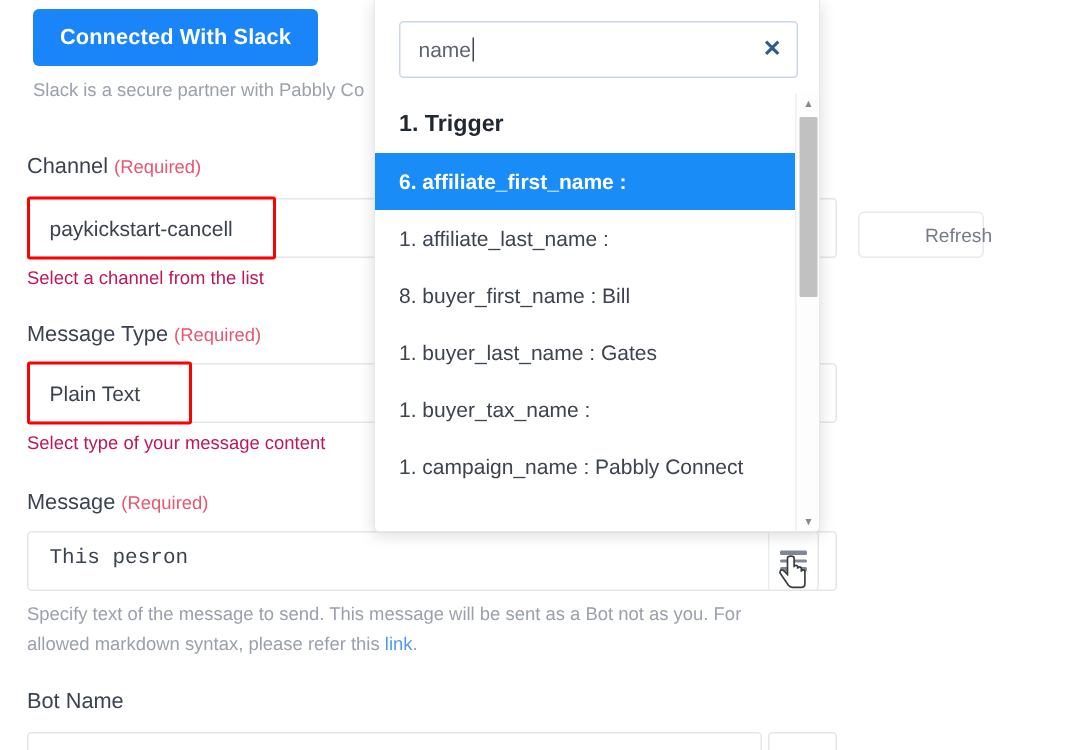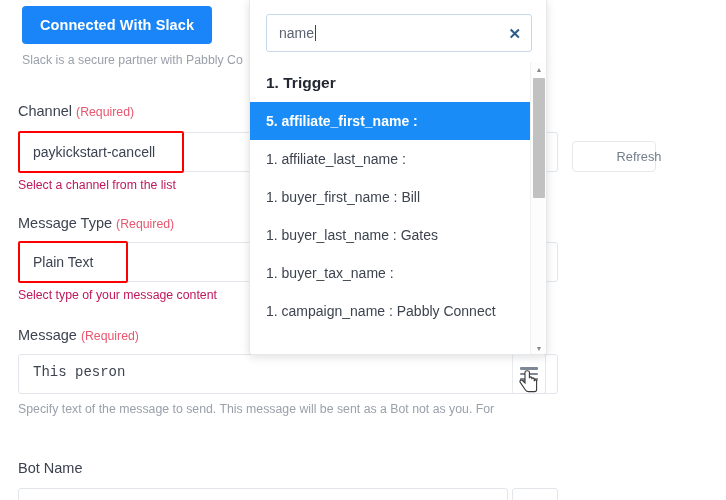--- a/index.html
+++ b/index.html
@@ -338,20 +338,21 @@
       <path d="M6 2 L6 13 L3.5 10.5 Q2 9.4 1.2 10.6 Q0.6 11.6 1.6 12.9
                L6.6 20.2 Q7.6 21.6 9.4 21.6 L15.6 21.6 Q17.6 21.6 17.6 19.4
                L17.6 11.2 Q17.6 9.9 16.4 9.9 Q15.2 9.9 15.2 11.2
                L15.2 9.2 Q15.2 7.9 14 7.9 Q12.8 7.9 12.8 9.2
                L12.8 8.2 Q12.8 6.9 11.6 6.9 Q10.4 6.9 10.4 8.2
                L10.4 2 Q10.4 0.7 8.2 0.7 Q6 0.7 6 2 Z" fill="#ffffff" stroke="#3a3a3a" stroke-width="1.1"></path>
     </svg>
 
     <div class="hint-multiline" style="left:18px; top:399px;">
       <div>Specify text of the message to send. This message will be sent as a Bot not as you. For</div>
+      <div><span>allowed markdown syntax, please refer this </span><a href="#" class="link-text">link</a><span>.</span></div>
     </div>
 
     <div class="field-label" style="left:18px; top:460px;">
       <span>Bot Name</span>
     </div>
     <div class="input-box" id="bot-input"></div>
     <div id="bot-side"></div>
 
     <div class="red-box" id="channel-red"></div>
     <div class="red-box" id="mtype-red"></div>
@@ -371,23 +372,23 @@
       <div class="dd-search">
         <span class="dd-search-text">name</span>
           <span class="caret"></span>
         <span class="dd-clear">✕</span>
       </div>
     </div>
 
     <div class="dd-list">
       <div class="dd-group">1. Trigger</div>
 
-      <div class="dd-item selected">5. affiliate_first_name :</div>
+      <div class="dd-item selected">6. affiliate_first_name :</div>
       <div class="dd-item">1. affiliate_last_name :</div>
-      <div class="dd-item">1. buyer_first_name : Bill</div>
+      <div class="dd-item">8. buyer_first_name : Bill</div>
       <div class="dd-item">1. buyer_last_name : Gates</div>
       <div class="dd-item">1. buyer_tax_name :</div>
       <div class="dd-item wrapped">1. campaign_name : Pabbly Connect</div>
     </div>
 
     <div class="dd-scroll">
       <div class="arrow up">▲</div>
       <div class="dd-thumb"></div>
       <div class="arrow down">▼</div>
     </div>

